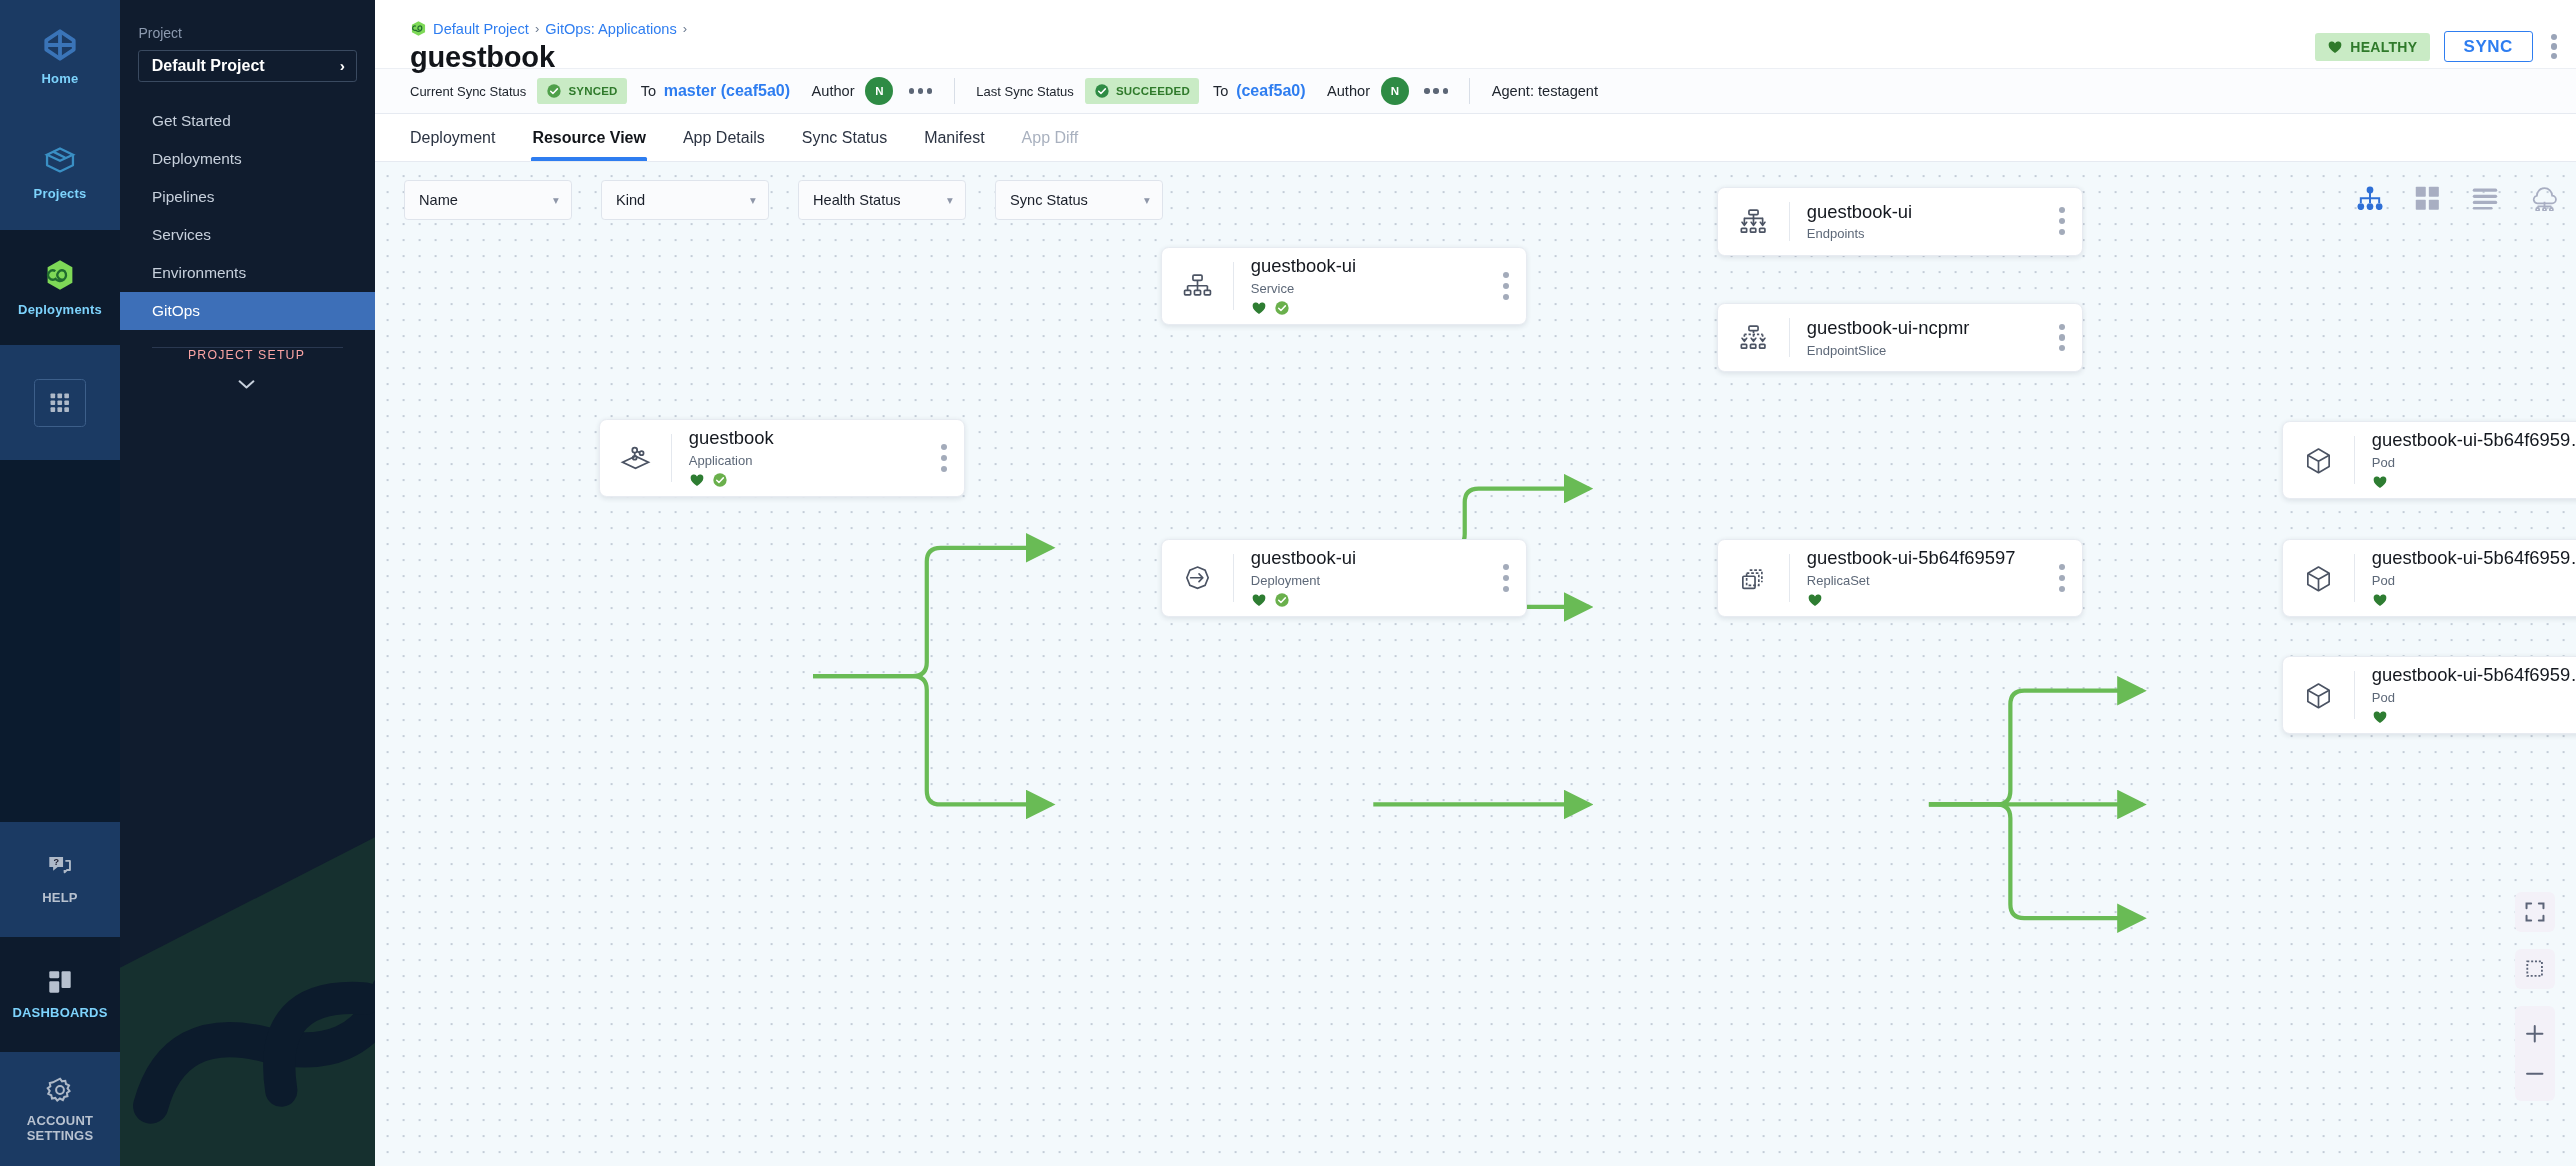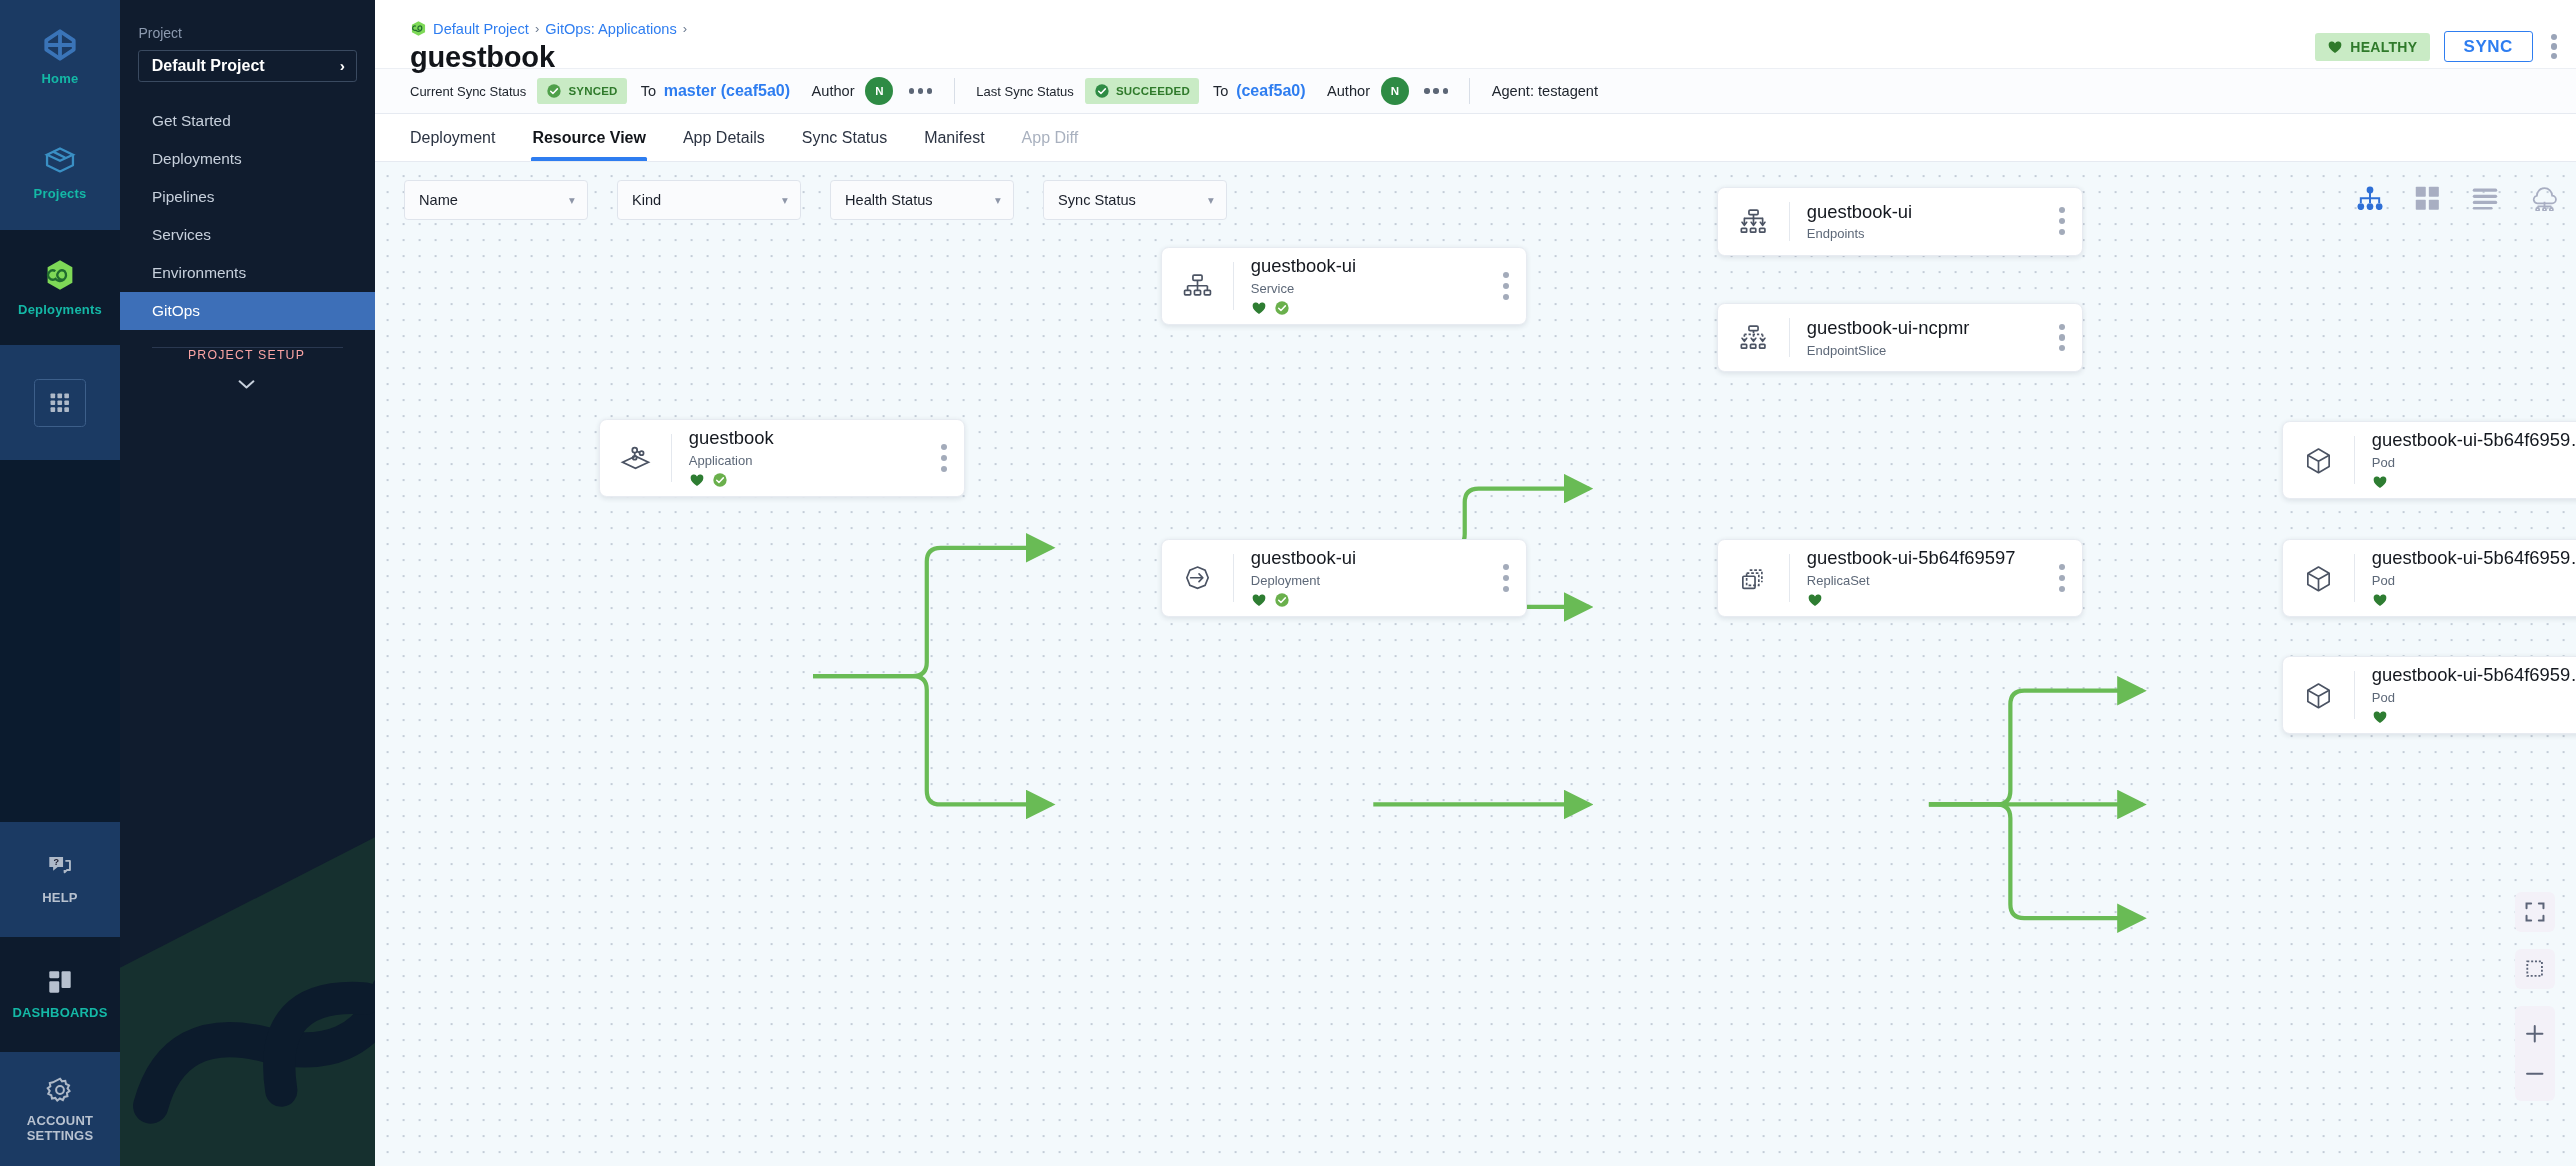--- a/index.html
+++ b/index.html
@@ -15,21 +15,21 @@
     width: 120px; height: 1167px; background: #0b1b2e; position: relative;
     flex: 0 0 120px; z-index: 30; overflow: hidden;
   }
   .rail-item {
     width: 120px; height: 115px; display: flex; flex-direction: column;
     align-items: center; justify-content: center; gap: 7.7px; cursor: pointer;
   }
   .rail-item.alt { background: #1b3a63; }
   .rail-item.dark { background: #0d1b2d; }
   .rail-label {
-    color: #14b8a6; font-size: 13px; font-weight: bold; letter-spacing: 0.2px;
+    color: #7dd3fc; font-size: 13px; font-weight: bold; letter-spacing: 0.2px;
     text-align: center; line-height: 14.6px;
   }
   .rail-label.dim { color: #b8c2d0; font-weight: bold; }
   .rail-top { position: absolute; top: 0; left: 0; width: 120px; }
   .rail-bottom { position: absolute; bottom: 0; left: 0; width: 120px; }
   .grid-btn {
     width: 52px; height: 48px; border: 0.8px solid #3d5f8a; border-radius: 4.6px;
     display: flex; align-items: center; justify-content: center;
   }
 
@@ -127,21 +127,21 @@
 
   
   .canvas {
     flex: 1 1 auto; position: relative; overflow: hidden;
     background-color: #f3f9fc;
     background-image: radial-gradient(#c3cdd8 1.2px, transparent 1.3px);
     background-size: 16px 16px; background-position: 4.6px 6.1px;
   }
   .filters { position: absolute; left: 29px; top: 18.4px; display: flex; gap: 29px; z-index: 6; }
   .filter {
-    width: 184px; height: 40px; background: #fafbfd; border: 0.8px solid #dfe4ec;
+    width: 168px; height: 40px; background: #fafbfd; border: 0.8px solid #dfe4ec;
     border-radius: 3.8px; display: flex; align-items: center; justify-content: space-between;
     padding: 0 12.3px 0 14px; font-size: 14.6px; color: #1a1f2a; cursor: pointer;
   }
   .chev { color: #8e96a8; font-size: 11.5px; }
   .viewicons { position: absolute; right: 17px; top: 23px; display: flex; gap: 32px; align-items: center; z-index: 6; }
   .viewicon { cursor: pointer; display: flex; align-items: center; justify-content: center; }
 
   
   .graph { position: absolute; inset: 0; z-index: 4; }
   .edges { position: absolute; inset: 0; z-index: 3; pointer-events: none; }

